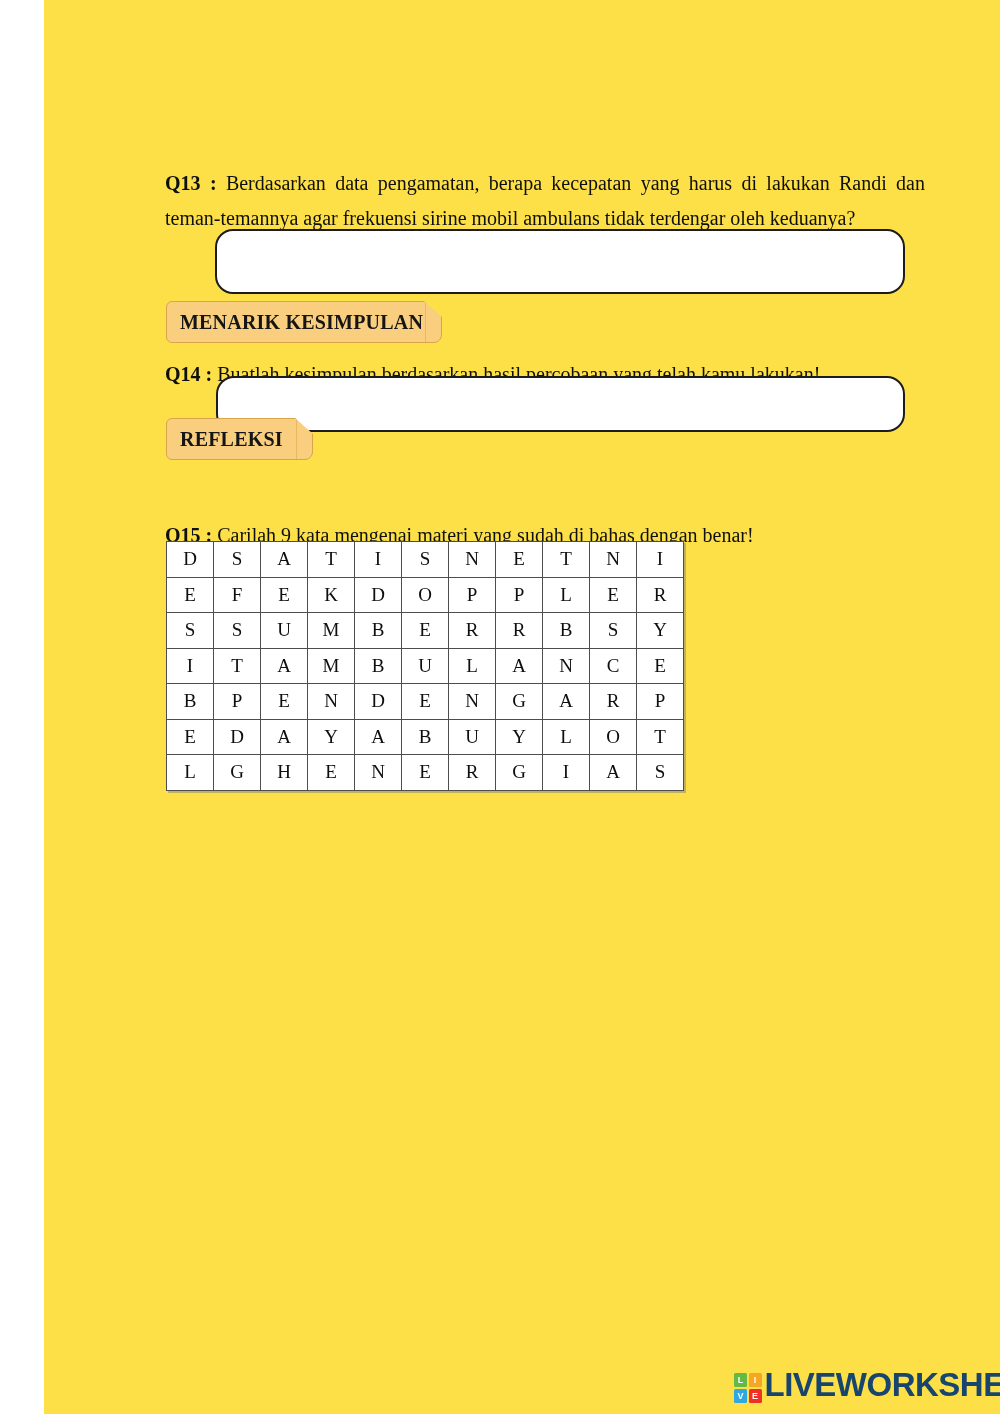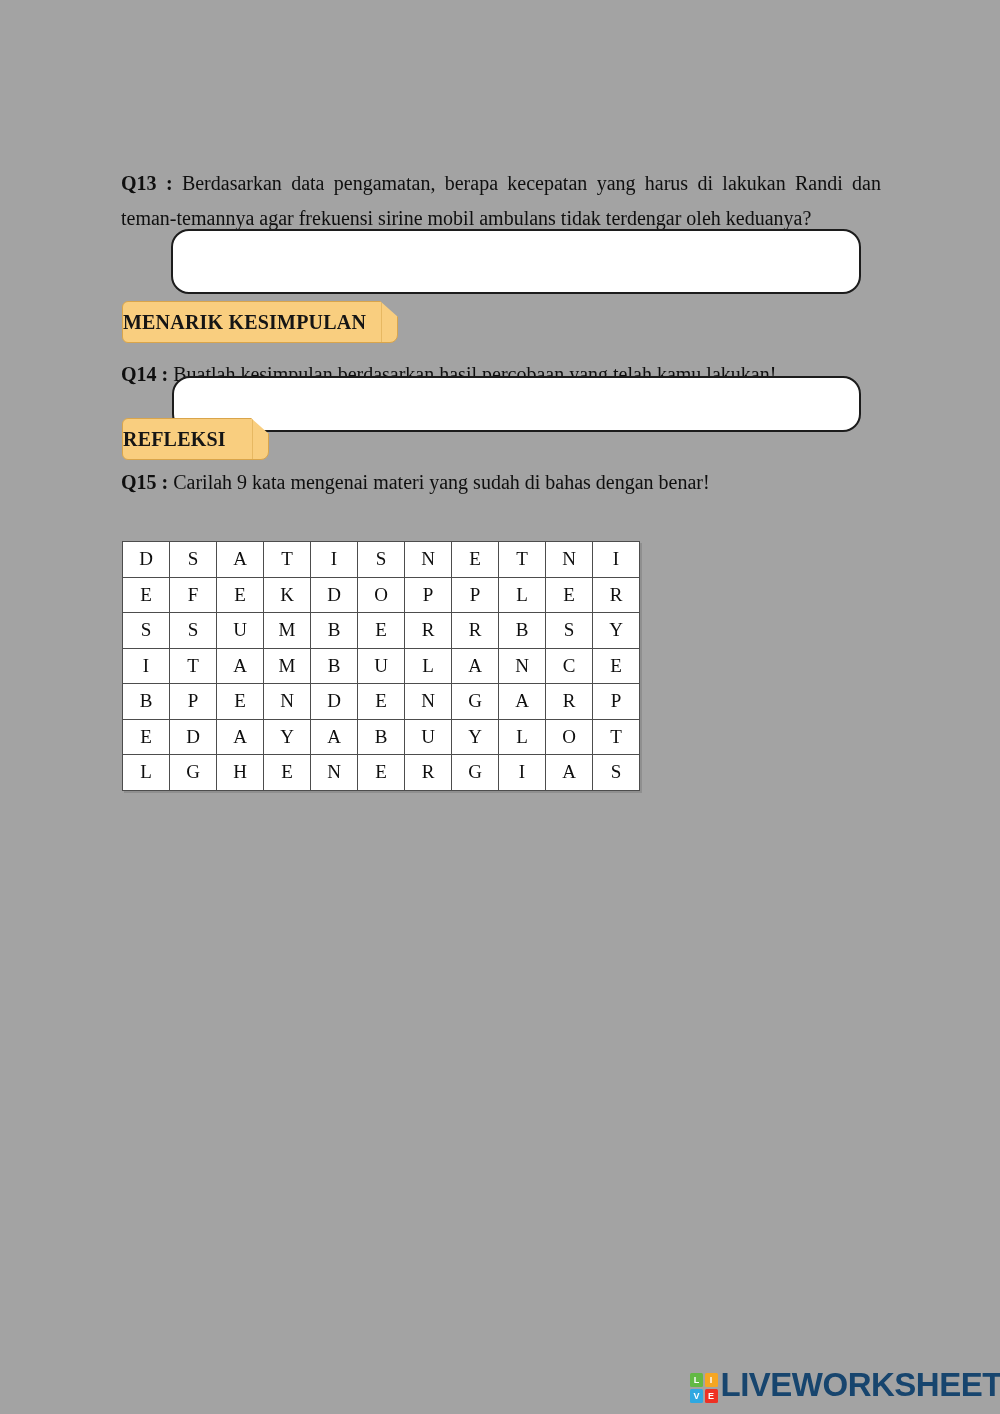--- a/index.html
+++ b/index.html
@@ -1,19 +1,19 @@
 <!DOCTYPE html>
 <html><head>
 <meta charset="utf-8">
 <style>
   * { margin: 0; padding: 0; box-sizing: border-box; }
   html, body { background: #ffffff; }
   body { width: 1000px; height: 1414px; position: relative; font-family: "Liberation Serif", serif; color: #111; }
 
-  .page { position: absolute; inset: 0; background: #a3a3a3; }
+  .page { position: absolute; inset: 0; background: #fde047; margin-left: 44px; }
 
   
   .question { position: absolute; left: 121px; width: 760px; font-size: 20px; line-height: 35px; color: #0f0f0f; }
   .question.justified { text-align: justify; }
   .q-label { font-weight: bold; }
 
   
   .answer-box {
     position: absolute;
     border: 2.5px solid #1c1c1c;
@@ -32,36 +32,37 @@
   .banner {
     position: absolute;
     height: 42px;
     background: #F9CE7F;
     border: 1px solid #D9A54B;
     border-radius: 6px 0 8px 6px;
     clip-path: polygon(0 0, calc(100% - 18px) 0, 100% 16px, 100% 100%, 0 100%);
     line-height: 40px;
     font-weight: bold;
     font-size: 20px;
+    padding-left: 13px;
     letter-spacing: 0.2px;
     color: #151515;
   }
   .banner::after {
     content: "";
     position: absolute;
     right: 15px; top: 0; bottom: 0;
     width: 1.5px;
     background: rgba(217, 165, 75, 0.55);
   }
   #banner-menarik { left: 122px; top: 301px; width: 276px; }
   #banner-refleksi { left: 122px; top: 418px; width: 147px; }
 
   #question-q13 { top: 166px; }
   #question-q14 { top: 357px; }
-  #question-q15 { top: 465px; }
+  #question-q15 { top: 518px; }
 
   
   .word-grid {
     position: absolute;
     left: 122px; top: 541px;
     border-collapse: collapse;
     box-shadow: 2px 2px 0 rgba(120,120,120,0.45);
   }
   .word-grid td {
     width: 47px; height: 35.5px;

